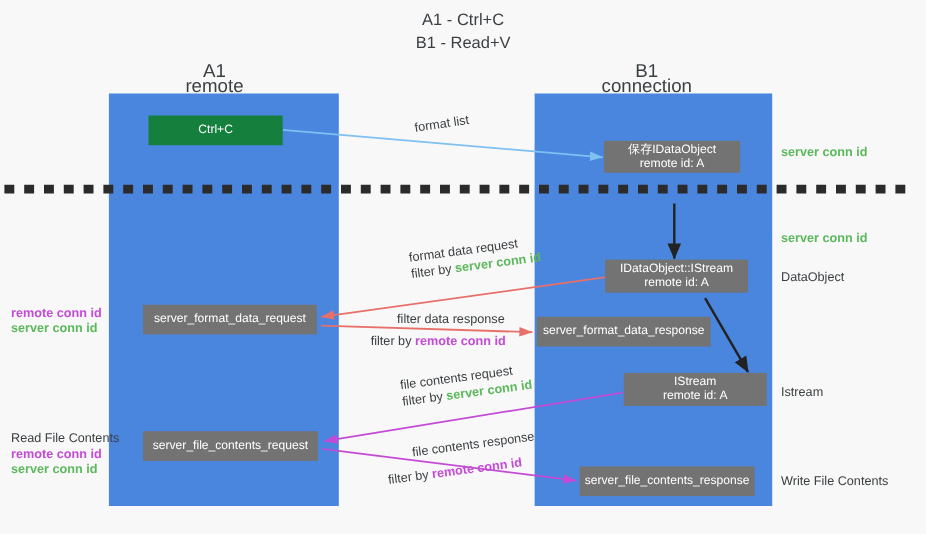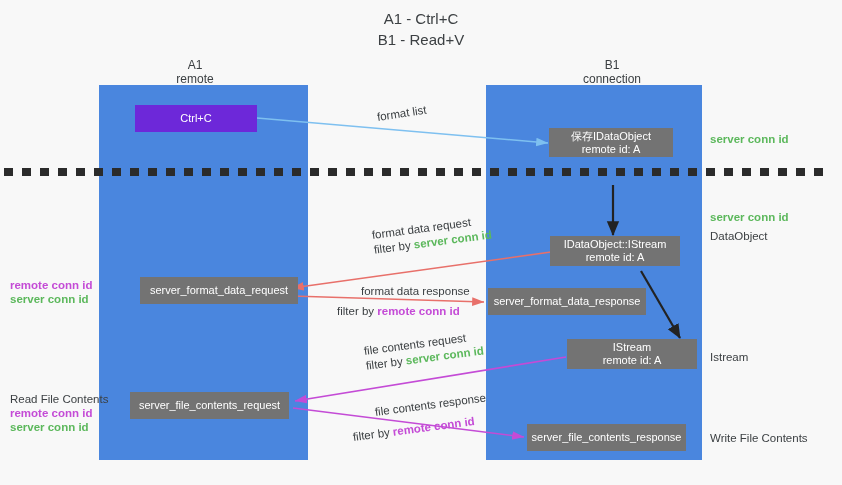--- a/index.html
+++ b/index.html
@@ -16,39 +16,39 @@
 
   
   .title{
     position:absolute;left:0;top:8px;width:842px;
     text-align:center;color:#3c4043;font-size:15px;line-height:21px;
   }
 
   
   .lane-head{
     position:absolute;text-align:center;color:#3c4043;
-    font-size:12px;line-height:14px;width:160px;
+    font-size:17px;line-height:14px;width:160px;
   }
   .lane-head .l1{display:block;}
   .lane-head .l2{display:block;}
 
   
   .lane{
     position:absolute;background:#4a86de;
   }
 
   
   .box{
     position:absolute;
     display:flex;flex-direction:column;
     align-items:center;justify-content:center;
     color:#ffffff;font-size:11px;line-height:13px;
     text-align:center;box-sizing:border-box;
   }
-  .box.green{background:#6d28d9;}
+  .box.green{background:#15803d;}
   .box.orange{background:#f9b košt;}
   .box.orange{background:#fbb councils;}
   .box.orange{background:#737373;}
   .box span{display:block;white-space:nowrap;}
 
   
   .ann{position:absolute;font-size:11.5px;line-height:14px;}
   .ann .green-t{color:#5cb85c;font-weight:bold;}
   .ann .mag-t{color:#c44bd6;font-weight:bold;}
   .ann .dark-t{color:#3c4043;}
@@ -70,21 +70,21 @@
 
   <div class="title">
     <div>A1 - Ctrl+C</div>
     <div>B1 - Read+V</div>
   </div>
 
   <div class="lane-head" style="left:115px;top:58px;">
     <span class="l1">A1</span>
     <span class="l2">remote</span>
   </div>
-  <div class="lane-head" style="left:532px;top:58px;text-align:center;">
+  <div class="lane-head" style="left:508px;top:58px;text-align:center;">
     <span class="l1">B1</span>
     <span class="l2">connection</span>
   </div>
 
   <div class="lane" style="left:99px;top:85px;width:209px;height:375px;"></div>
   <div class="lane" style="left:486px;top:85px;width:216px;height:375px;"></div>
 
   <svg class="layer" viewBox="0 0 842 485">
     <defs>
       <marker id="ah-blue" markerWidth="9" markerHeight="9" refX="7.4" refY="3.1" orient="auto" markerUnits="strokeWidth">
@@ -131,21 +131,21 @@
   <div class="box orange" style="left:550px;top:236px;width:130px;height:30px;">
     <span>IDataObject::IStream</span>
     <span>remote id: A</span>
   </div>
 
   <div class="box orange" style="left:567px;top:339px;width:130px;height:30px;">
     <span>IStream</span>
     <span>remote id: A</span>
   </div>
 
-  <div class="box orange" style="left:140px;top:277px;width:158px;height:27px;">
+  <div class="box orange" style="left:130px;top:277px;width:158px;height:27px;">
     <span>server_format_data_request</span>
   </div>
 
   <div class="box orange" style="left:488px;top:288px;width:158px;height:27px;">
     <span>server_format_data_response</span>
   </div>
 
   <div class="box orange" style="left:130px;top:392px;width:159px;height:27px;">
     <span>server_file_contents_request</span>
   </div>
@@ -155,21 +155,21 @@
   </div>
 
   <div class="ann" style="left:710px;top:132px;">
     <span class="green-t">server conn id</span>
   </div>
 
   <div class="ann" style="left:710px;top:210px;">
     <span class="green-t">server conn id</span>
   </div>
 
-  <div class="ann" style="left:710px;top:229px;">
+  <div class="ann" style="left:710px;top:245px;">
     <span class="dark-t">DataObject</span>
   </div>
 
   <div class="ann" style="left:710px;top:350px;">
     <span class="dark-t">Istream</span>
   </div>
 
   <div class="ann" style="left:710px;top:431px;">
     <span class="dark-t">Write File Contents</span>
   </div>
@@ -190,21 +190,21 @@
   </div>
 
   <div class="elabel rot-a" style="left:371px;top:228px;">
     <div>format data request</div>
     <div>
       <span>filter by </span><span class="g">server conn id</span>
     </div>
   </div>
 
   <div class="elabel" style="left:361px;top:284px;">
-    <div>format data response</div>
+    <div>filter data response</div>
   </div>
   <div class="elabel" style="left:337px;top:304px;">
     <span>filter by </span><span class="m">remote conn id</span>
   </div>
 
   <div class="elabel rot-a" style="left:363px;top:344px;">
     <div>file contents request</div>
     <div>
       <span>filter by </span><span class="g">server conn id</span>
     </div>

